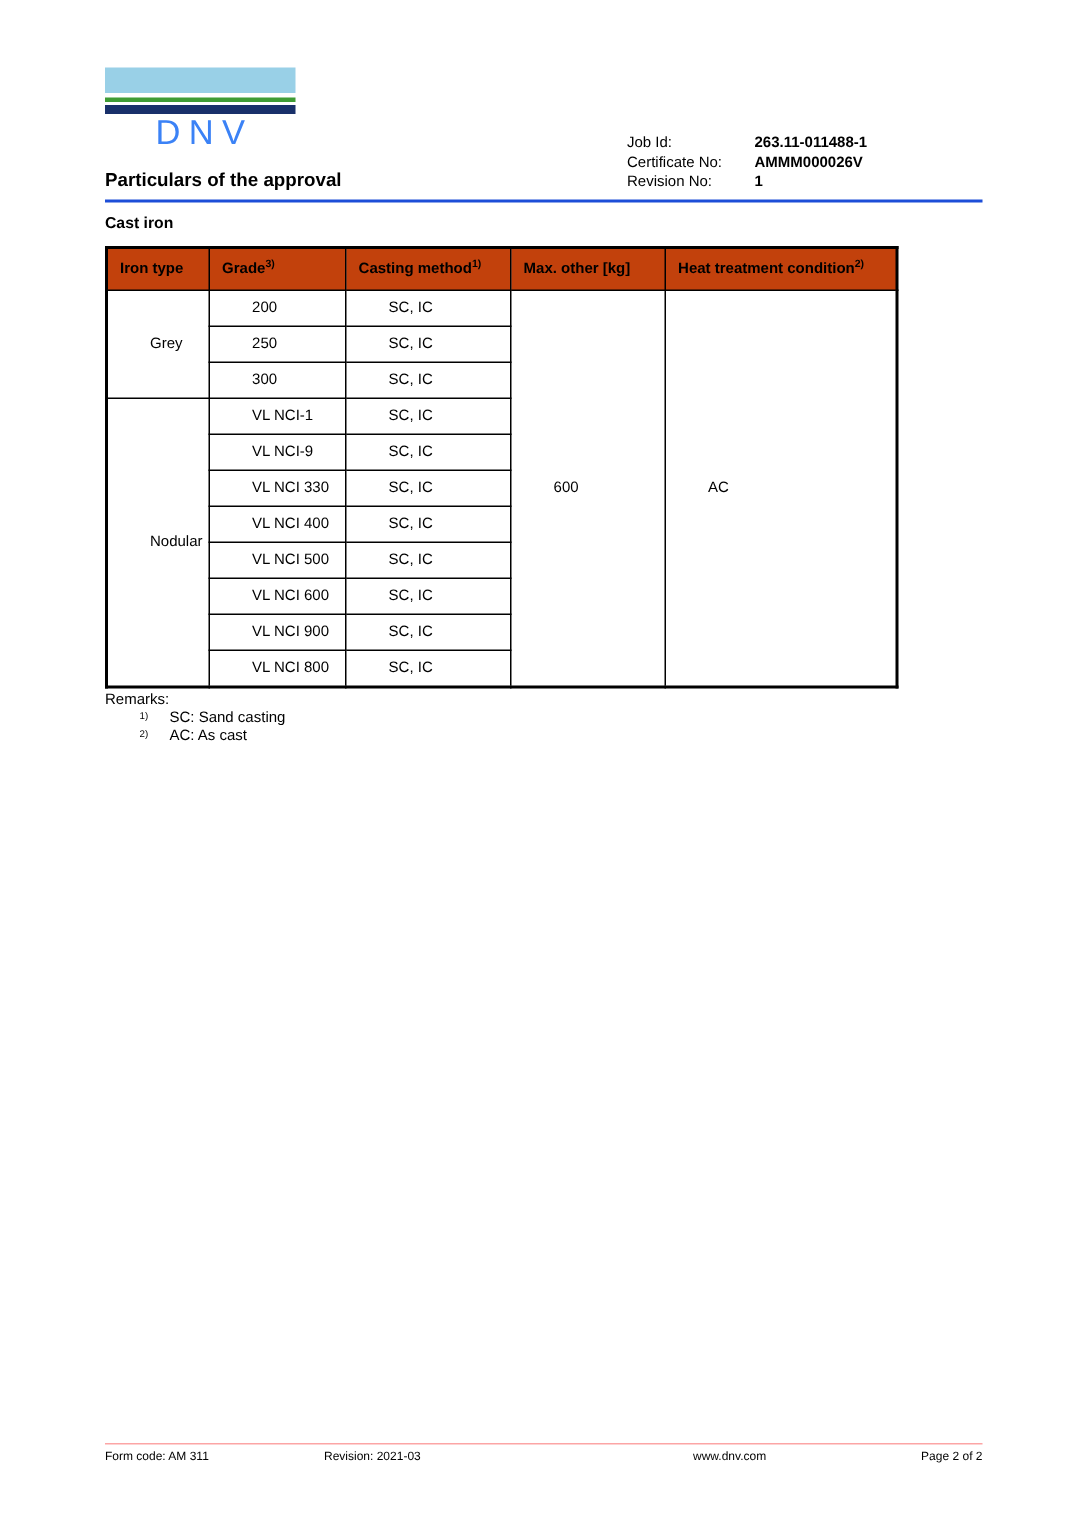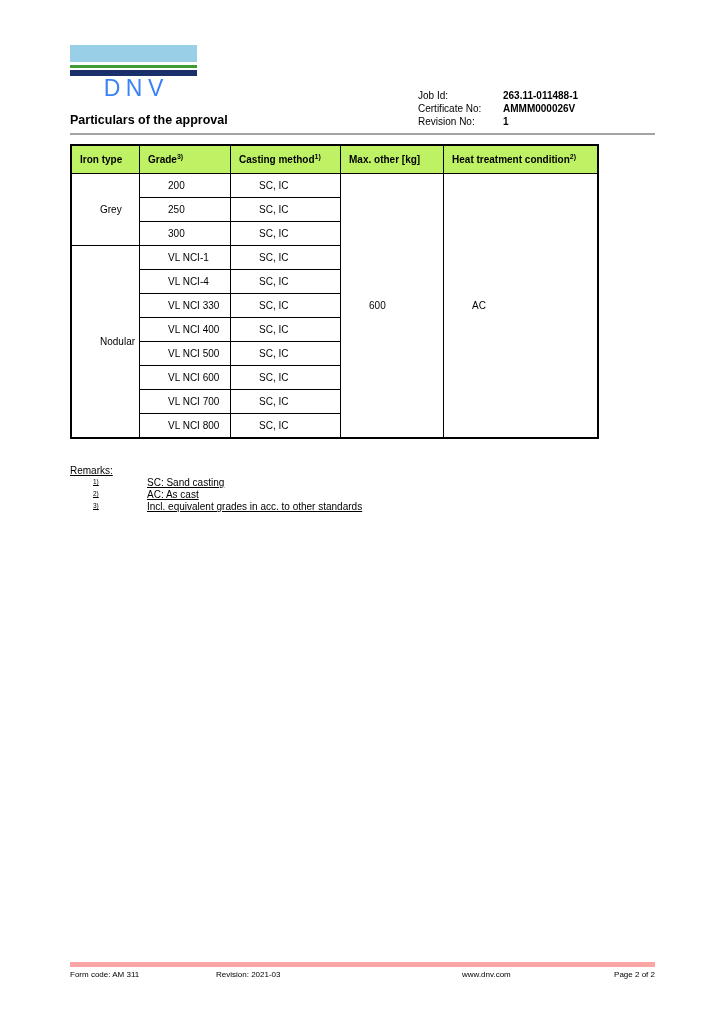--- a/index.html
+++ b/index.html
@@ -35,66 +35,66 @@
   .meta .meta-label { display: inline-block; width: 85px; }
   .meta .meta-value { font-weight: bold; }
 
   
   .content { position: absolute; left: 70px; top: 113px; width: 585px; }
   .section-title {
     font-size: 12.5px;
     font-weight: bold;
     margin: 0;
     padding-bottom: 6px;
-    border-bottom: 2px solid #a3a3a3;
+    border-bottom: 2px solid #1d4ed8;
     line-height: 14px;
   }
   .subtitle { font-size: 10.5px; font-weight: bold; margin-top: 8px; line-height: 12px; }
 
   
   table.approval {
     border-collapse: collapse;
     margin-top: 9px;
     border: 2px solid #000;
   }
   table.approval th, table.approval td {
     border: 1px solid #000;
     font-size: 10px;
     text-align: left;
     vertical-align: middle;
     padding: 0 4px 0 8px;
   }
   table.approval th {
-    background: #bef264;
+    background: #c2410c;
     font-weight: bold;
     height: 27px;
   }
   table.approval td { height: 23px; padding-left: 28px; }
   table.approval sup { font-size: 7px; line-height: 0; }
 
   
-  .remarks { margin-top: 26px; font-size: 10px; line-height: 12px; text-decoration: underline; }
-  .remark-item { display: flex; gap: 34px; }
+  .remarks { margin-top: 2px; font-size: 10px; line-height: 12px; }
+  .remark-item { display: flex; }
   .remark-marker {
     display: inline-block;
     width: 20px;
     margin-left: 23px;
     flex: 0 0 auto;
     font-size: 6.5px;
     line-height: 10px;
   }
   .remark-text { flex: 1; }
 
   
   .footer {
     position: absolute;
     left: 70px;
     top: 962px;
     width: 585px;
-    border-top: 5px solid #fca5a5;
+    border-top: 1px solid #fca5a5;
     height: 16px;
   }
   .footer span { position: absolute; top: 3px; font-size: 8px; white-space: nowrap; }
   .footer .f-form { left: 0; }
   .footer .f-rev  { left: 146px; }
   .footer .f-web  { left: 392px; text-align: right; }
   .footer .f-page { right: 0; }
 </style>
 </head>
 <body>
@@ -115,20 +115,21 @@
     <div class="meta-row">
       <span class="meta-label">Certificate No:</span><span class="meta-value">AMMM000026V</span>
     </div>
     <div class="meta-row">
       <span class="meta-label">Revision No:</span><span class="meta-value">1</span>
     </div>
   </div>
 
   <div class="content">
     <h1 class="section-title">Particulars of the approval</h1>
+    <div class="subtitle">Cast iron</div>
 
     <table class="approval">
       <colgroup>
         <col style="width:67px">
           <col style="width:91px">
           <col style="width:110px">
           <col style="width:103px">
           <col style="width:154px">
       </colgroup>
       <thead>
@@ -155,64 +156,60 @@
         <tr>
           <td>300</td>
           <td>SC, IC</td>
         </tr>
         <tr>
           <td rowspan="8">Nodular</td>
           <td>VL NCI-1</td>
           <td>SC, IC</td>
         </tr>
         <tr>
-          <td>VL NCI-4</td>
+          <td>VL NCI-9</td>
           <td>SC, IC</td>
         </tr>
         <tr>
           <td>VL NCI 330</td>
           <td>SC, IC</td>
         </tr>
         <tr>
           <td>VL NCI 400</td>
           <td>SC, IC</td>
         </tr>
         <tr>
           <td>VL NCI 500</td>
           <td>SC, IC</td>
         </tr>
         <tr>
           <td>VL NCI 600</td>
           <td>SC, IC</td>
         </tr>
         <tr>
-          <td>VL NCI 700</td>
+          <td>VL NCI 900</td>
           <td>SC, IC</td>
         </tr>
         <tr>
           <td>VL NCI 800</td>
           <td>SC, IC</td>
         </tr>
       </tbody>
     </table>
 
     <div class="remarks">
       <div>Remarks:</div>
       <div class="remark-item">
         <span class="remark-marker">1)</span>
         <span class="remark-text">SC: Sand casting</span>
       </div>
       <div class="remark-item">
         <span class="remark-marker">2)</span>
         <span class="remark-text">AC: As cast</span>
       </div>
-      <div class="remark-item">
-        <span class="remark-marker">3)</span>
-        <span class="remark-text">Incl. equivalent grades in acc. to other standards</span>
-      </div>
     </div>
   </div>
 
   <div class="footer">
     <span class="f-form">Form code: AM 311</span>
     <span class="f-rev">Revision: 2021-03</span>
     <span class="f-web">www.dnv.com</span>
     <span class="f-page">Page 2 of 2</span>
   </div>
 

